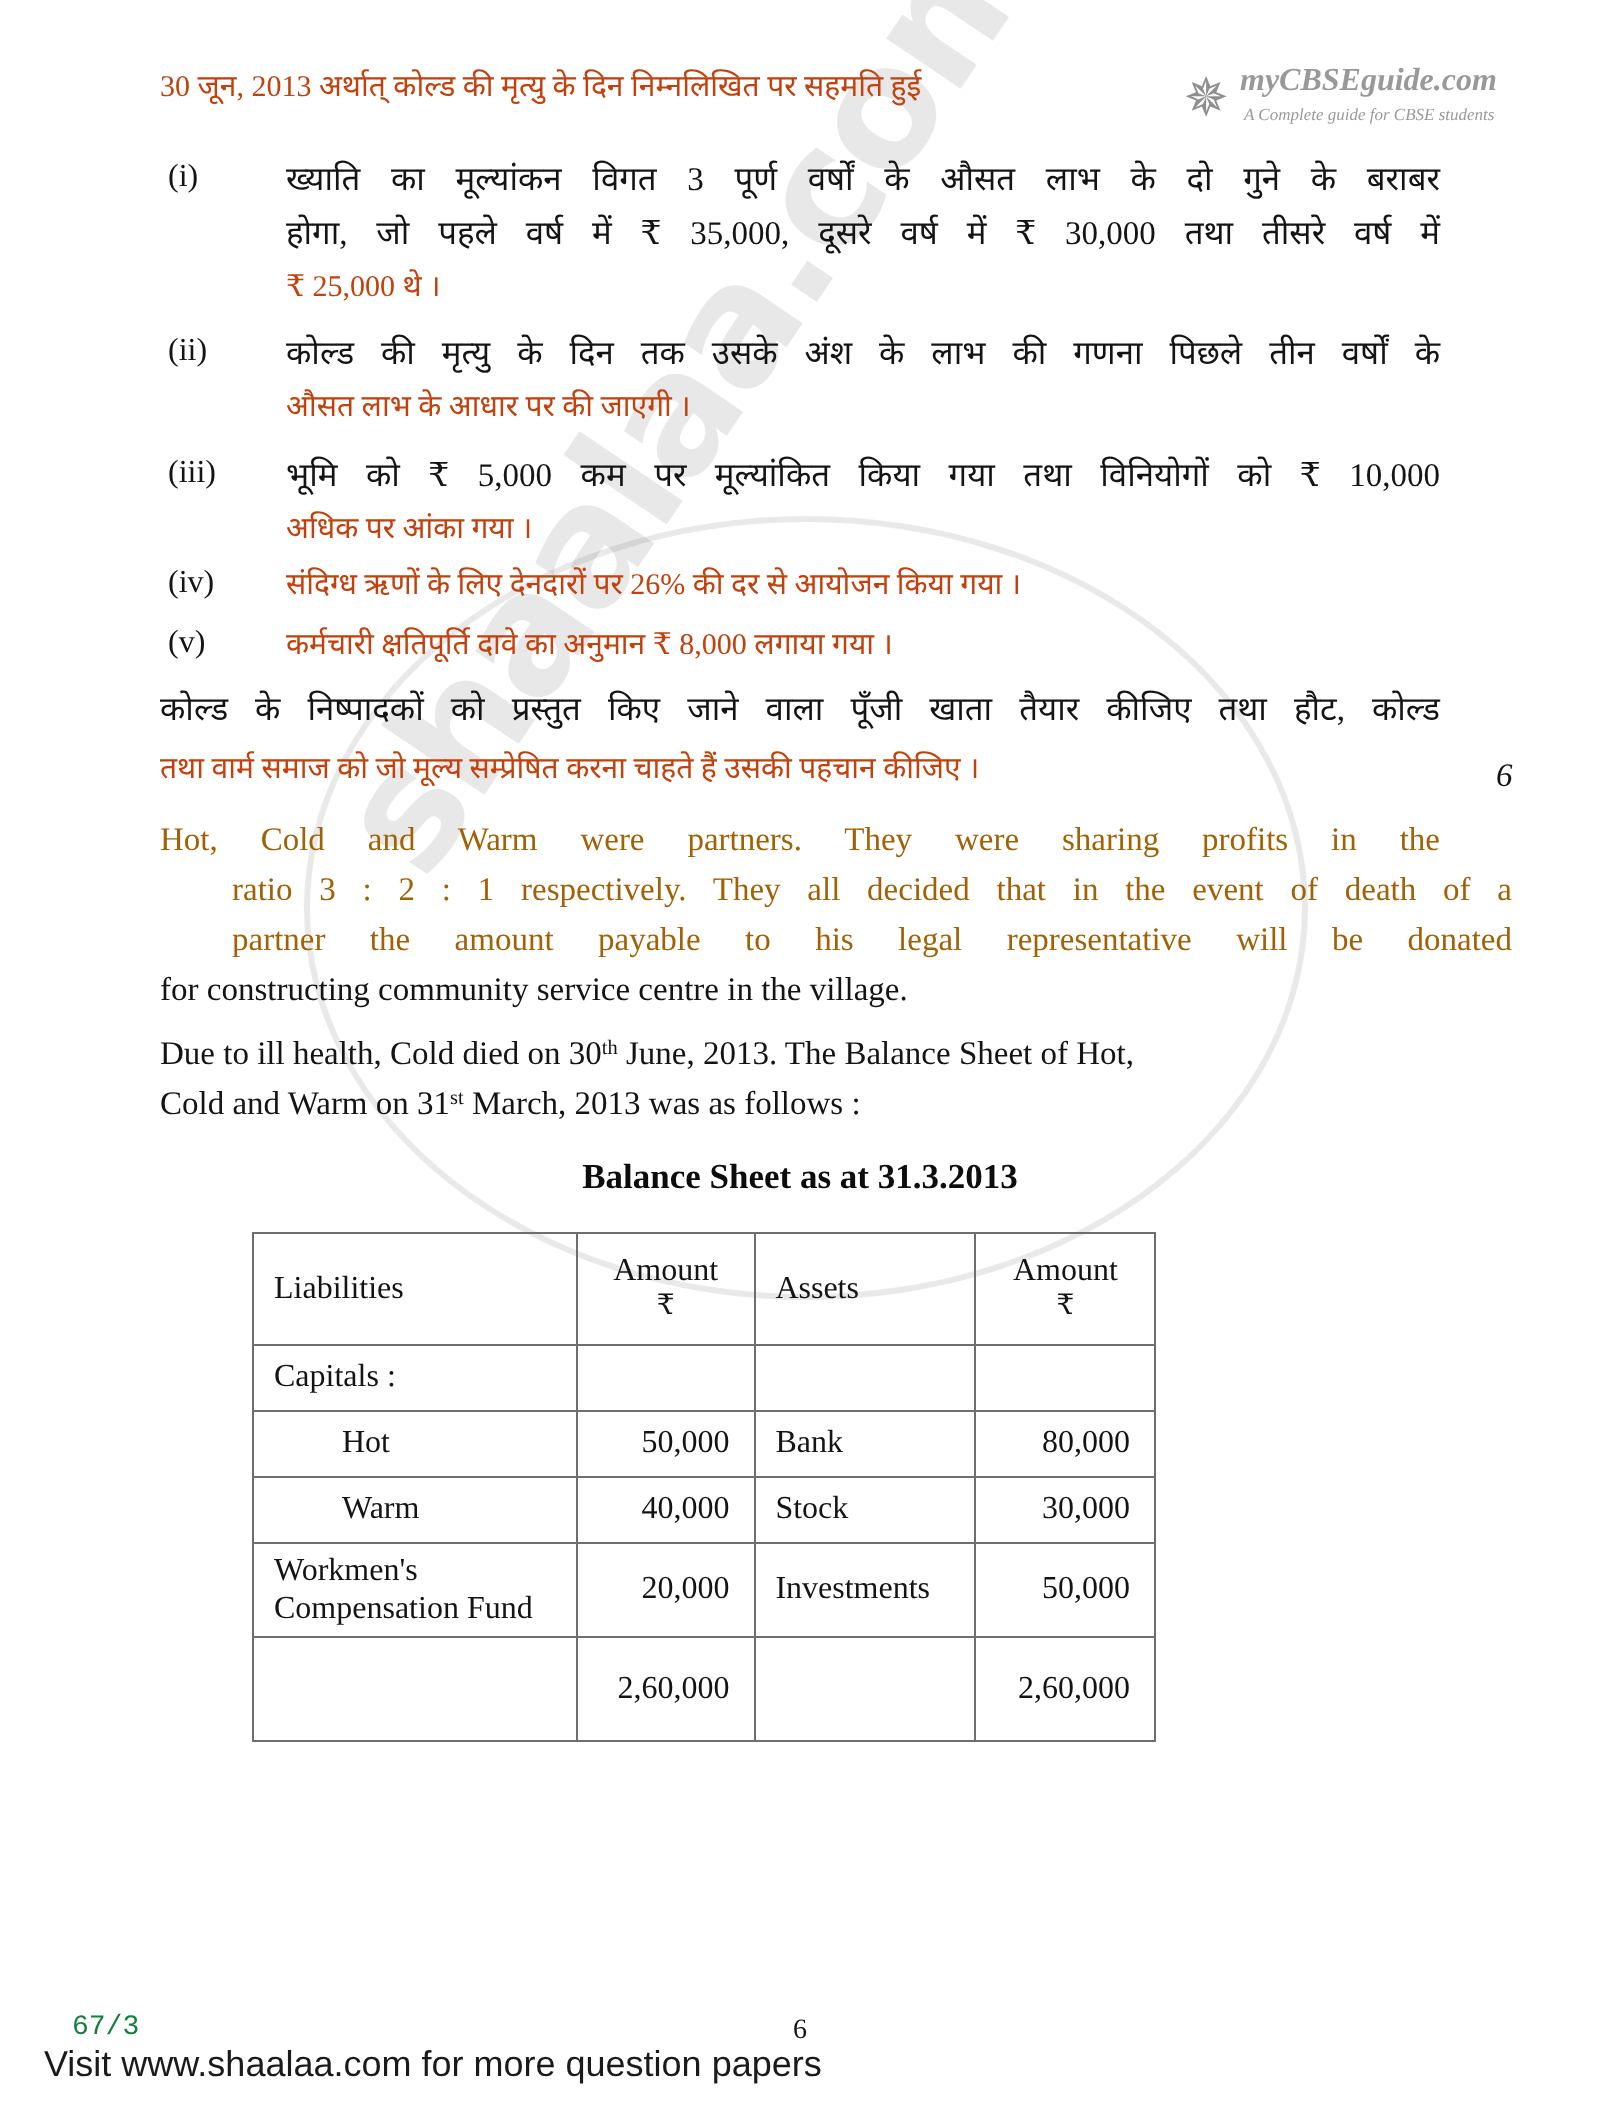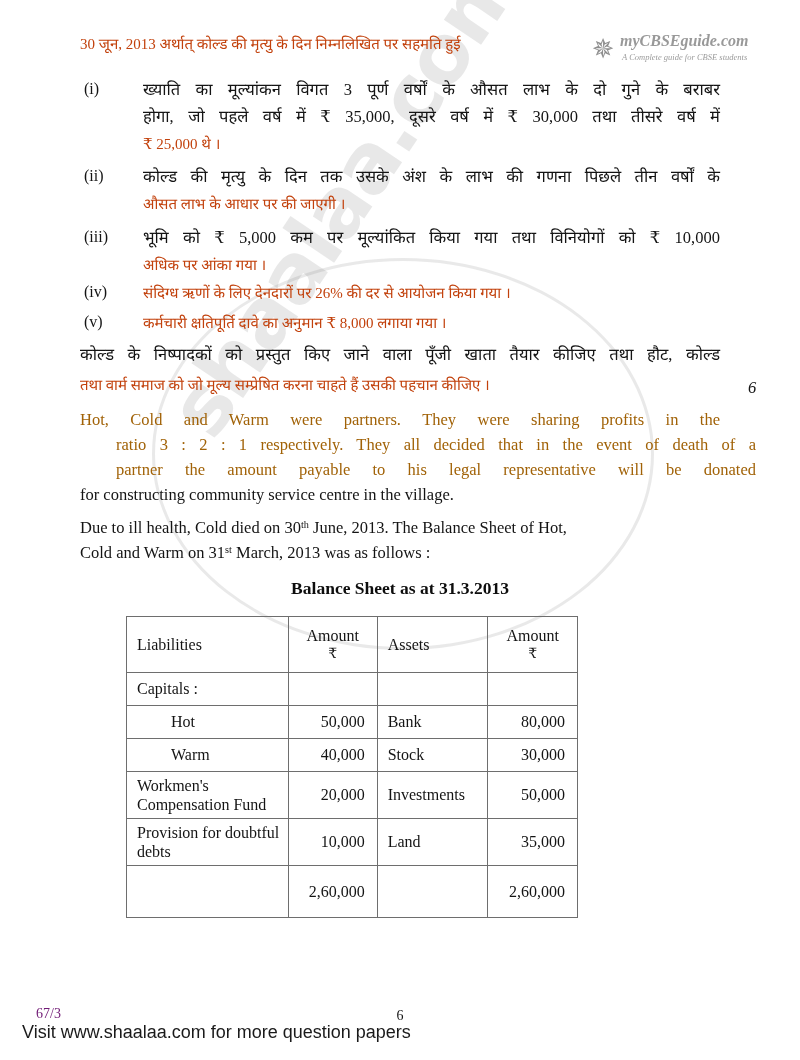--- a/index.html
+++ b/index.html
@@ -206,23 +206,23 @@
     width: 800px;
     text-align: center;
     font-family: "Liberation Serif", serif;
     font-size: 14px;
     color: #141414;
   }
   #footer-code {
     position: absolute;
     left: 36px;
     top: 1006px;
-    font-family: Liberation Serif, serif;
+    font-family: Liberation Mono, monospace;
     font-size: 14px;
-    color: #701a75;
+    color: #15803d;
   }
   #footer-visit {
     position: absolute;
     left: 22px;
     top: 1022px;
     font-family: "Liberation Sans", sans-serif;
     font-size: 18px;
     color: #1a1a1a;
   }
 </style>
@@ -320,26 +320,20 @@
       </tr>
 
 
       <tr class="r-tall">
         <td class="c-lbl twoline">Workmen's<br>Compensation Fund</td>
         <td class="c-amt1">20,000</td>
         <td class="c-ass">Investments</td>
         <td class="c-amt2">50,000</td>
       </tr>
 
-      <tr class="r-tall">
-        <td class="c-lbl twoline">Provision for doubtful<br>debts</td>
-        <td class="c-amt1">10,000</td>
-        <td class="c-ass">Land</td>
-        <td class="c-amt2">35,000</td>
-      </tr>
 
       <tr class="empty-row">
         <td class="c-lbl"></td>
         <td class="c-amt1 total-num">2,60,000</td>
         <td class="c-ass"></td>
         <td class="c-amt2 total-num">2,60,000</td>
       </tr>
     </tbody>
   </table>
 

